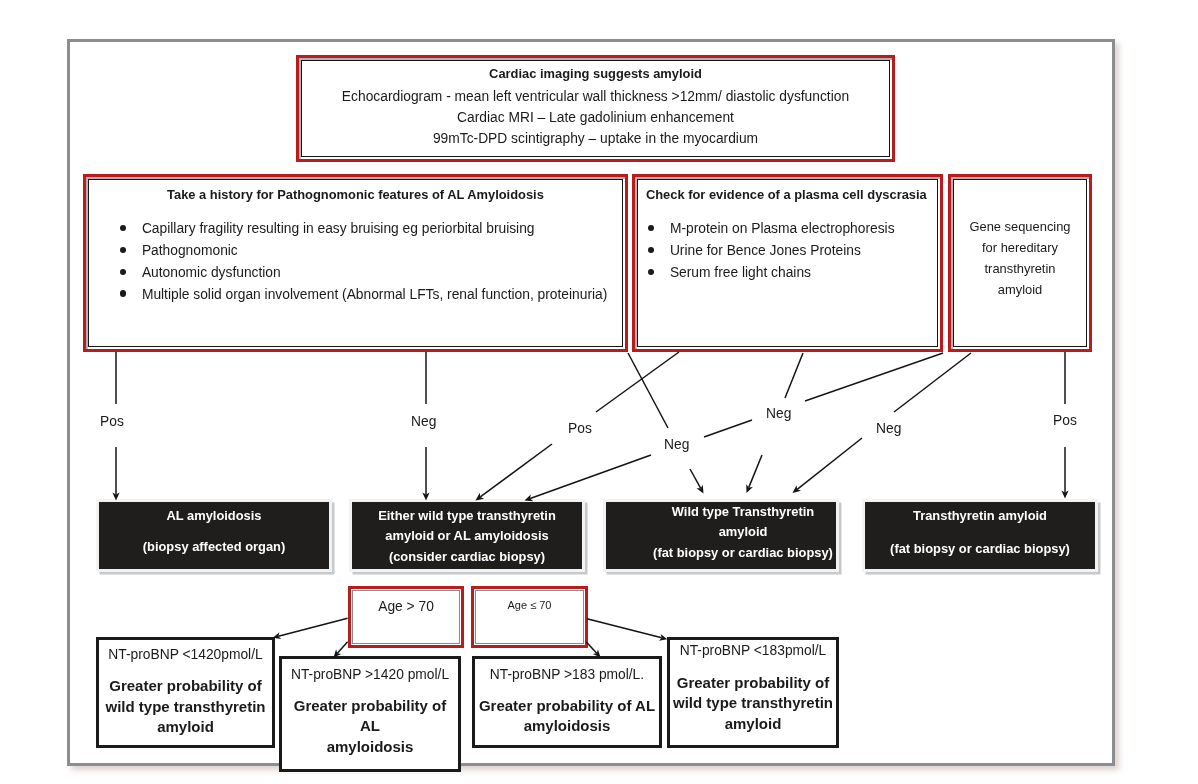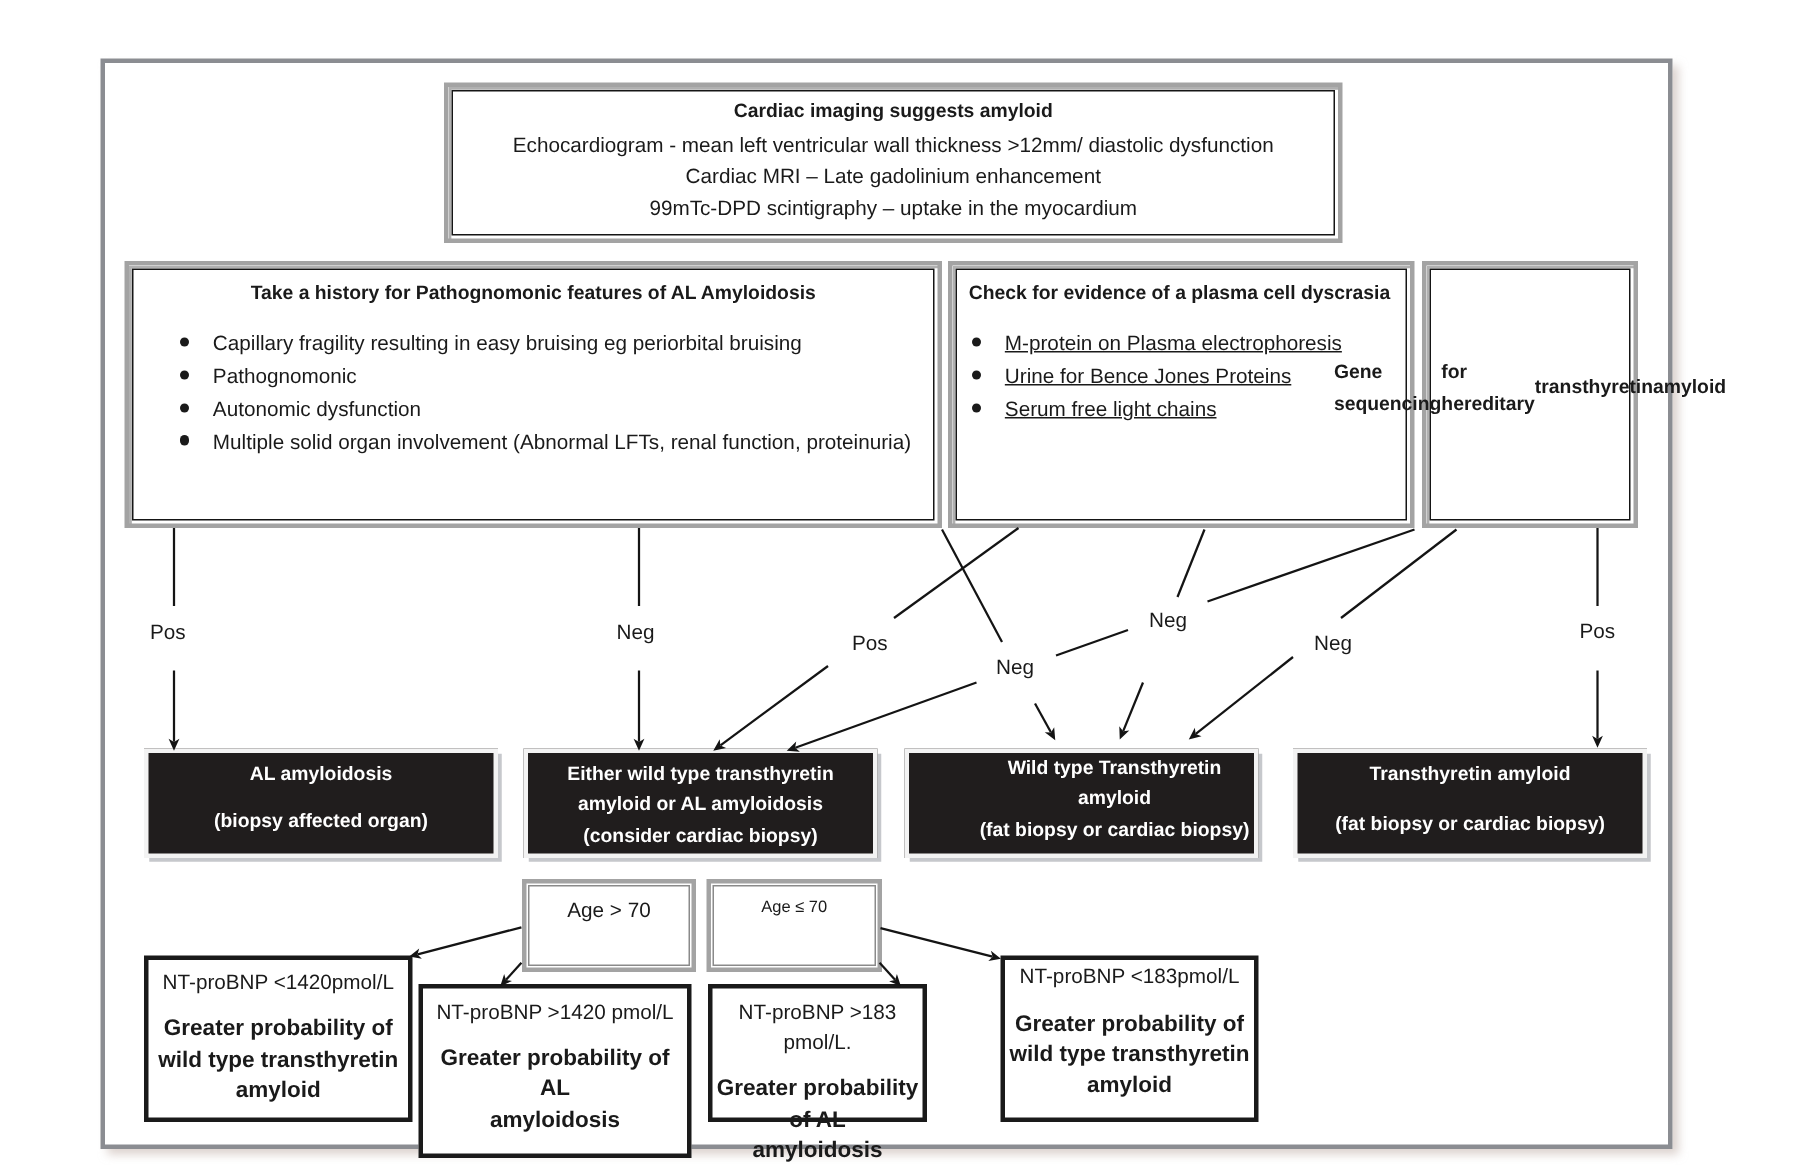--- a/index.html
+++ b/index.html
@@ -9,21 +9,21 @@
        }
   #page{position:absolute;left:66.5px;top:38.5px;width:1048px;height:727px;
         box-sizing:border-box;
         background:#ffffff;border:3px solid #8b8d92;
         box-shadow:4px 4px 6px rgba(196,180,174,0.6);}
   .canvas{position:absolute;left:0;top:0;width:1198px;height:784px;}
   svg.arrows{position:absolute;left:0;top:0;width:1198px;height:784px;pointer-events:none;}
 
   
   .dbox{position:absolute;box-sizing:border-box;background:#fff;
-        border:3px solid #a3a3a3;
+        border:3px solid #b91c1c;
         box-shadow:inset 1.9px 1.9px 0 0 #b0b0b0;}
   .dbox > .inner{box-sizing:border-box;position:absolute;
         left:1.9px;top:1.9px;right:1.9px;bottom:1.9px;
         border:1.1px solid #151515;background:#fff;}
   .blackbox{position:absolute;box-sizing:border-box;background:#201d1d;
         border:3.6px solid #f3f3f3;color:#ffffff;
         box-shadow:3px 3px 0 -0.5px #c6c8cc;}
   .plainbox{position:absolute;box-sizing:border-box;background:#fff;
         border:3px solid #1a1a1a;}
 
@@ -41,28 +41,28 @@
   #boxTitle .ttl{line-height:19px;margin-bottom:3.7px;}
   #boxTitle .ln{line-height:20.85px;}
 
   #boxHistory{left:83px;top:174px;width:545px;height:178px;font-size:13.8px;}
   #boxHistory .inner{padding-top:5px;}
   .h-ttl{line-height:19px;margin-bottom:14.5px;}
   #boxHistory ul.bul li{line-height:21.85px;}
 
   #boxPlasma{left:632px;top:174px;width:311px;height:178px;font-size:13.8px;}
   #boxPlasma .inner{padding:5px 0 0 8px;}
-  #boxPlasma ul.bul li{padding-left:24px;text-decoration:underline;}
+  #boxPlasma ul.bul li{padding-left:24px;}
   #boxPlasma ul.bul li::before{left:2px;}
   .p-ttl{text-align:left;line-height:19px;margin-bottom:14.5px;}
   #boxPlasma ul.bul li{line-height:21.85px;}
 
   #boxGene{left:948px;top:174px;width:144px;height:178px;font-size:12.9px;}
-  .g-inner{display:flex;flex-direction:row;justify-content:center;
-           align-items:center;font-weight:bold;line-height:21.1px;padding-bottom:10px;}
+  .g-inner{display:flex;flex-direction:column;justify-content:center;
+           align-items:center;font-weight:normal;line-height:21.1px;padding-bottom:10px;}
 
   .blackbox{font-size:12.9px;font-weight:bold;text-align:center;}
   .ob-body{display:flex;flex-direction:column;justify-content:center;
            align-items:center;height:100%;line-height:20.7px;padding-bottom:7.5px;box-sizing:border-box;}
   .ob-body .gap{height:10.3px;}
   #out0{left:96px;top:499px;width:236px;height:73px;}
   #out1{left:349px;top:499px;width:236px;height:73px;}
   #out1 .ob-body{padding-bottom:0;padding-top:2.5px;}
   #out2{left:603px;top:499px;width:236px;height:73px;}
   #out2 .ob-body .gap{height:13px;}
@@ -79,21 +79,21 @@
 
   .plainbox{font-size:13.8px;text-align:center;}
   .bnp-head{line-height:20.5px;}
   .bnp-body{font-weight:bold;line-height:20.5px;font-size:15px;}
   #bnp0{left:96px;top:637px;width:179px;height:111px;}
   #bnp0 .bnp-head{padding-top:4.5px;}
   #bnp0 .bnp-body{padding-top:11px;}
   #bnp1{left:279px;top:656px;width:182px;height:116px;}
   #bnp1 .bnp-head{padding-top:5.5px;}
   #bnp1 .bnp-body{padding-top:10.5px;}
-  #bnp2{left:472px;top:656px;width:146px;height:92px;}
+  #bnp2{left:472px;top:656px;width:190px;height:92px;}
   #bnp2 .bnp-head{padding-top:5.5px;}
   #bnp2 .bnp-body{padding-top:10.5px;}
   #bnp3{left:667px;top:637px;width:172px;height:111px;}
   #bnp3 .bnp-head{padding-top:1px;}
   #bnp3 .bnp-body{padding-top:11px;}
 
   #lb0{left:100px;top:414px;}
   #lb1{left:411px;top:414px;}
   #lb2{left:568px;top:421px;}
   #lb3{left:664px;top:437px;}

